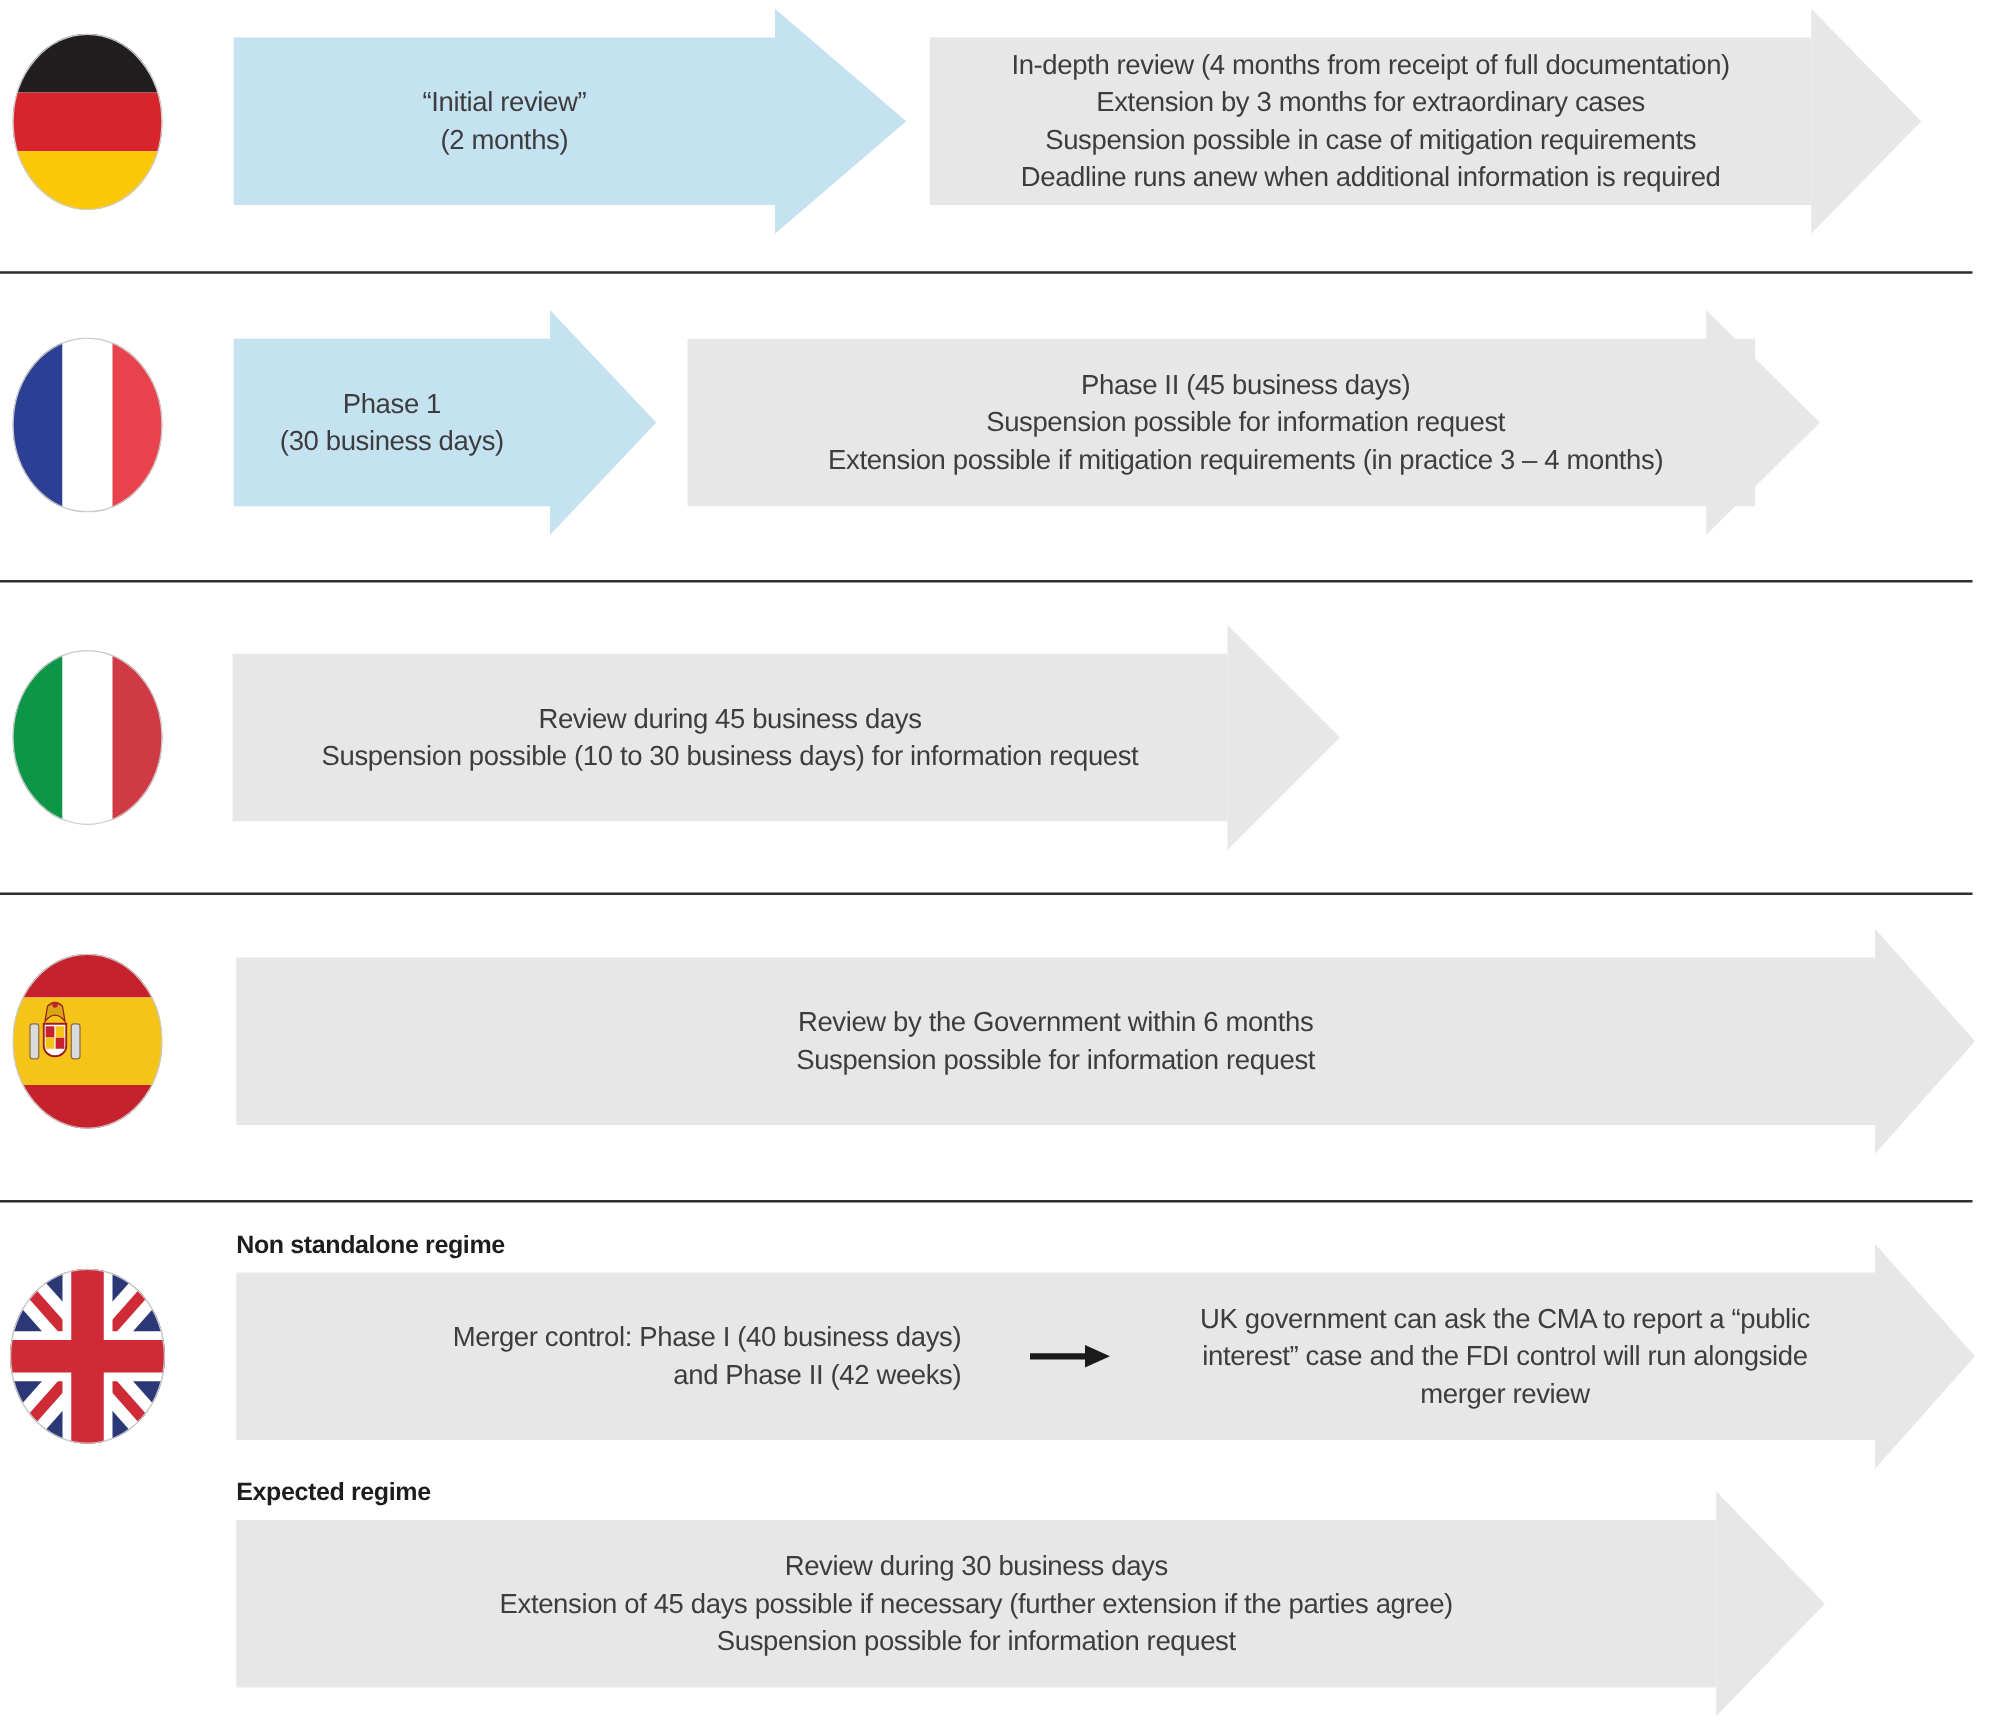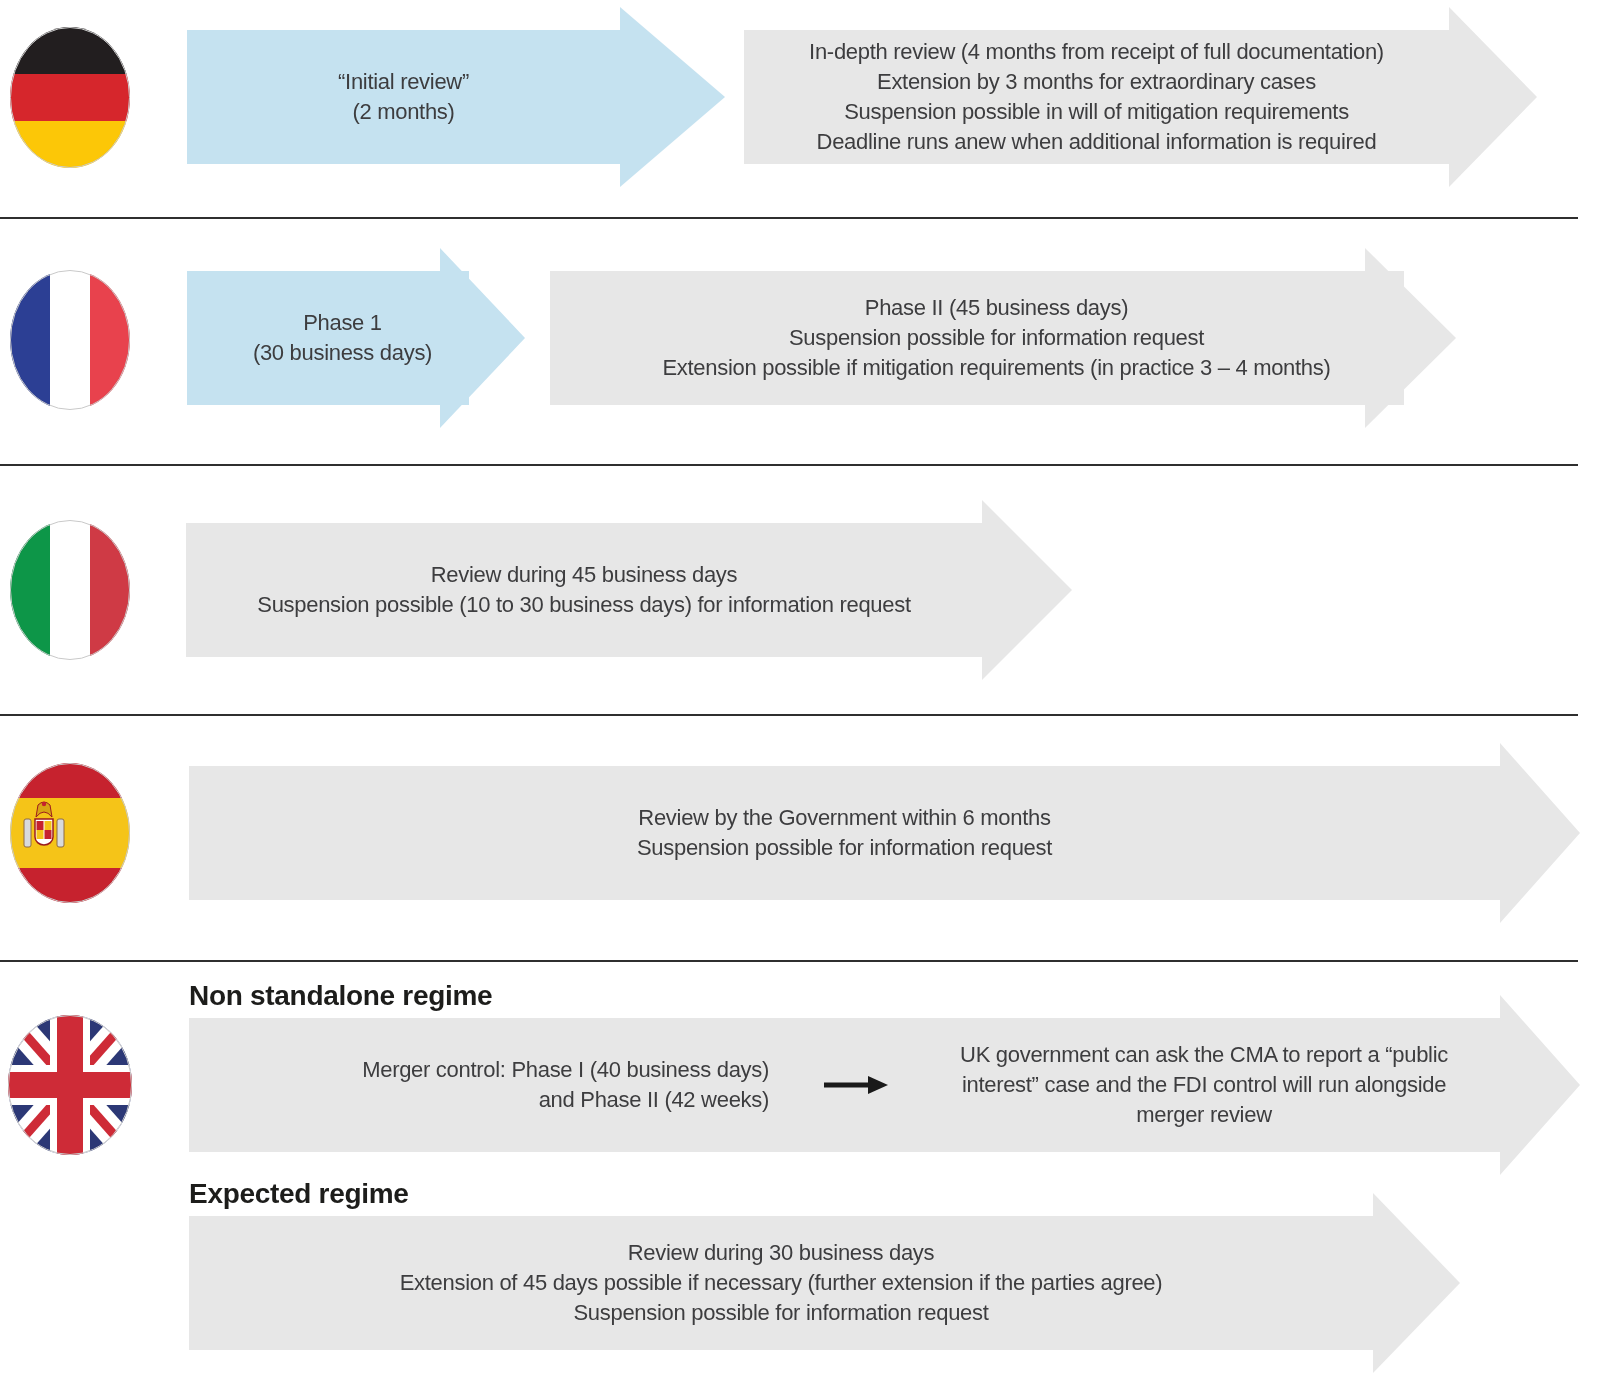--- a/index.html
+++ b/index.html
@@ -26,21 +26,21 @@
     position:absolute;width:0;height:0;
     border-top:90px solid transparent;border-bottom:90px solid transparent;
     border-left-style:solid;
   }
   .arr-head.blue{border-left-color:var(--blue);}
   .arr-head.gray{border-left-color:var(--gray);}
   .line{
     font-size:22px;line-height:30px;letter-spacing:-0.3px;white-space:nowrap;color:var(--text);
   }
   .heading{
-    position:absolute;font-size:28px;line-height:28px;font-weight:bold;color:var(--heading);
+    position:absolute;font-size:20px;line-height:28px;font-weight:bold;color:var(--heading);
     letter-spacing:-0.3px;white-space:nowrap;
   }
   .sub-block{
     position:absolute;top:0;height:100%;display:flex;flex-direction:column;
     justify-content:center;align-items:center;text-align:center;
   }
   .connector{position:absolute;}
 </style>
 </head>
 <body>
@@ -65,21 +65,21 @@
 
   <div class="arr-body blue-bg" style="left:187px;top:30px;width:433px;height:134px;">
     <div class="line">“Initial review”</div>
     <div class="line">(2 months)</div>
   </div>
   <div class="arr-head blue" style="left:620px;top:7px;border-left-width:105px;"></div>
 
   <div class="arr-body gray-bg" style="left:744px;top:30px;width:705px;height:134px;">
     <div class="line">In-depth review (4 months from receipt of full documentation)</div>
     <div class="line">Extension by 3 months for extraordinary cases</div>
-    <div class="line">Suspension possible in will of mitigation requirements</div>
+    <div class="line">Suspension possible in case of mitigation requirements</div>
     <div class="line">Deadline runs anew when additional information is required</div>
   </div>
   <div class="arr-head gray" style="left:1449px;top:7px;border-left-width:88px;"></div>
 
   <div class="divider" style="top:217px;"></div>
 
   <div class="flag" style="left:10px;top:270px;width:120px;height:140px;">
     <svg width="120" height="140" viewBox="0 0 120 140">
       <defs>
           <clipPath id="clipFR">
@@ -88,21 +88,21 @@
         </defs>
       <g clip-path="url(#clipFR)">
         <rect x="0" y="0" width="40" height="140" fill="#2c3f94"></rect>
         <rect x="40" y="0" width="40" height="140" fill="#ffffff"></rect>
         <rect x="80" y="0" width="40" height="140" fill="#e8424d"></rect>
       </g>
       <ellipse cx="60" cy="70" rx="59.5" ry="69.5" fill="none" stroke="#c9c9c9" stroke-width="1"></ellipse>
     </svg>
   </div>
 
-  <div class="arr-body blue-bg" style="left:187px;top:271px;width:253px;height:134px;padding-left:29px;">
+  <div class="arr-body blue-bg" style="left:187px;top:271px;width:253px;height:134px;">
     <div class="line">Phase 1</div>
     <div class="line">(30 business days)</div>
   </div>
   <div class="arr-head blue" style="left:440px;top:248px;border-left-width:85px;"></div>
 
   <div class="arr-body gray-bg" style="left:550px;top:271px;width:815px;height:134px;padding-left:39px;">
     <div class="line">Phase II (45 business days)</div>
     <div class="line">Suspension possible for information request</div>
     <div class="line">Extension possible if mitigation requirements (in practice 3 – 4 months)</div>
   </div>

